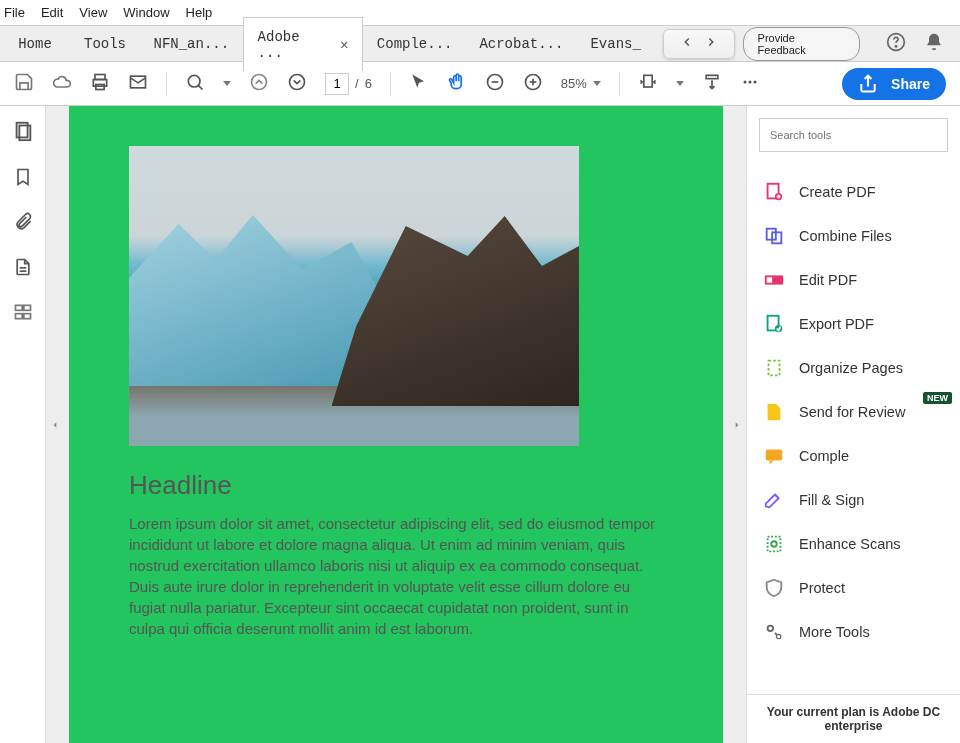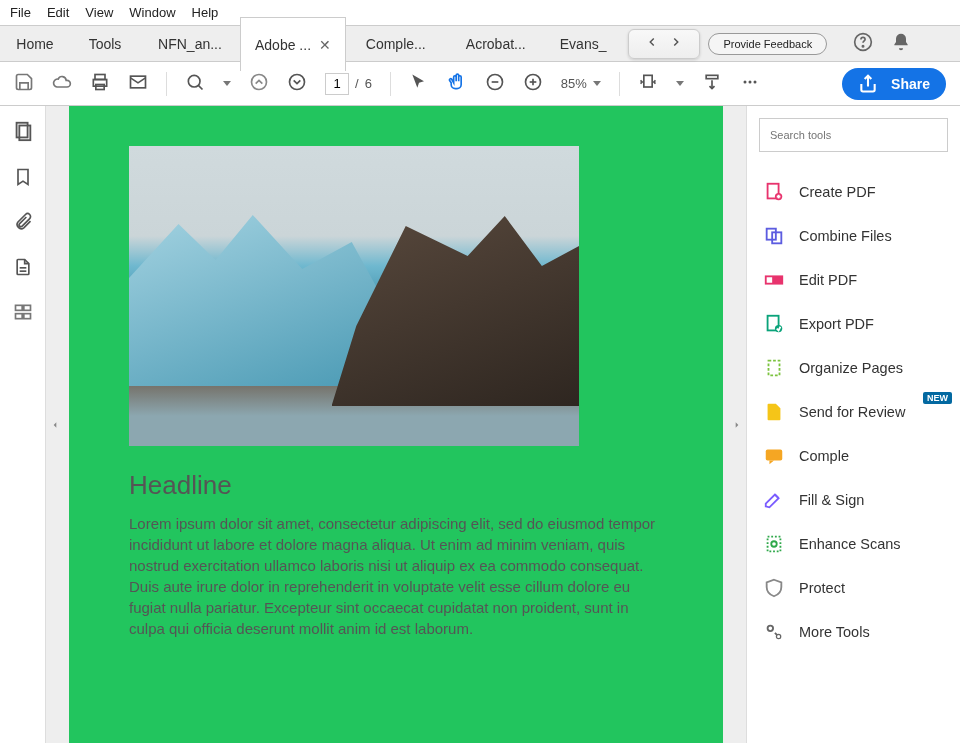--- a/index.html
+++ b/index.html
@@ -1,24 +1,24 @@
 <!DOCTYPE html>
 <html><head>
 <meta charset="utf-8">
 <style>
 * { margin: 0; padding: 0; box-sizing: border-box; }
 body { font-family: "Segoe UI", Arial, sans-serif; font-size: 13px; color: #222; background: #fff; width: 960px; height: 743px; overflow: hidden; }
 
 
-.menubar { display: flex; align-items: center; height: 26px; border-bottom: 1px solid #ccc; padding: 0 10px; gap: 16px; }
+.menubar { display: flex; align-items: center; height: 26px; border-bottom: 1px solid #ccc; padding: 0 4px; gap: 16px; }
 .menubar span { font-size: 13px; cursor: default; }
 
 
 .tabbar { display: flex; align-items: center; height: 36px; background: #eee; border-bottom: 1px solid #ccc; position: relative; }
-.tabbar .tab { display: flex; align-items: center; justify-content: center; height: 54px; padding: 13px 14px; font-size: 14px; color: #333; position: relative; min-width: 70px; }
+.tabbar .tab { display: flex; align-items: center; justify-content: center; height: 54px; padding: 13px 14px; font-size: 14px; color: #333; position: relative; min-width: 70px; font-family: Liberation Mono, monospace; }
 .tabbar .tab.doc { min-width: 100px; }
 .tabbar .tab.active { background: #fff; border-top: 1px solid #ccc; border-left: 1px solid #ccc; border-right: 1px solid #ccc; margin-bottom: -1px; }
 .tabbar .tab .close { margin-left: 8px; font-size: 14px; color: #666; }
 .tabbar .navgrp { display: flex; align-items: center; gap: 10px; padding: 0 16px; background: linear-gradient(#f8f8f8,#eee); border: 1px solid #ccc; border-radius: 6px; height: 30px; margin: 0 8px; box-shadow: 0 1px 3px rgba(0,0,0,0.15); }
 .tabbar .feedback { border: 1px solid #999; border-radius: 14px; padding: 4px 14px; font-size: 11px; margin-right: 10px; background: #f5f5f5; }
 .tabbar .righticons { display: flex; align-items: center; gap: 18px; padding: 0 16px; color: #555; }
 
 
 .toolbar { display: flex; align-items: center; height: 44px; border-bottom: 1px solid #ccc; padding: 0 14px; gap: 18px; }
 .toolbar .sep { width: 1px; height: 24px; background: #ddd; }
@@ -41,21 +41,21 @@
 .page .imgplh::after { content: ""; position: absolute; right: 0; bottom: 40px; width: 55%; height: 200px; background: linear-gradient(160deg,#5a4a3e,#2e2620); clip-path: polygon(10% 60%, 30% 10%, 55% 25%, 70% 5%, 85% 30%, 100% 20%, 100% 100%, 0 100%); }
 .page h1 { font-size: 26px; font-weight: 400; color: #555; margin-bottom: 12px; }
 .page p { font-size: 15px; line-height: 1.4; color: #555; }
 
 .rightpanel { width: 214px; border-left: 1px solid #ddd; background: #fff; display: flex; flex-direction: column; }
 .rightpanel .searchwrap { padding: 12px; }
 .rightpanel .searchwrap input { width: 100%; height: 34px; border: 1px solid #ccc; padding: 0 10px; font-size: 11px; color: #888; }
 .rightpanel .tools { flex: 1; padding: 6px 0; }
 .rightpanel .tool { display: flex; align-items: center; height: 44px; padding: 0 16px; gap: 14px; font-size: 14.5px; color: #333; position: relative; }
 .rightpanel .tool .ticon { width: 22px; height: 22px; flex-shrink: 0; }
-.rightpanel .badge { position: absolute; right: 8px; top: 2px; background: #0369a1; color: #fff; font-size: 9px; font-weight: 700; padding: 1px 4px; border-radius: 2px; }
+.rightpanel .badge { position: absolute; right: 8px; top: 2px; background: #14532d; color: #fff; font-size: 9px; font-weight: 700; padding: 1px 4px; border-radius: 2px; }
 .rightpanel .planmsg { border-top: 1px solid #ddd; padding: 10px 14px; font-size: 12px; font-weight: 700; text-align: center; color: #333; }
 
 .caret { display: inline-block; width: 0; height: 0; border-left: 4px solid transparent; border-right: 4px solid transparent; border-top: 5px solid #777; }
 </style>
 </head>
 <body>
 
 <div class="menubar">
   <span>File</span>
   <span>Edit</span>
@@ -329,14 +329,15 @@
           <span class="ticon"><svg viewBox="0 0 24 24" fill="none" stroke="#666666" stroke-width="2">
               <circle cx="8" cy="8" r="3"></circle>
               <path d="M13 13l6 6"></path>
               <circle cx="17" cy="17" r="3" fill="#666666" stroke="none"></circle>
               <line x1="17" y1="15.5" x2="17" y2="18.5" stroke="#fff"></line>
               <line x1="15.5" y1="17" x2="18.5" y2="17" stroke="#fff"></line>
             </svg></span>
           <span>More Tools</span>
         </div>
       </div>
+    <div class="planmsg">Your current plan is Adobe DC enterprise</div>
   </div>
 </div>
 
 </body></html>

